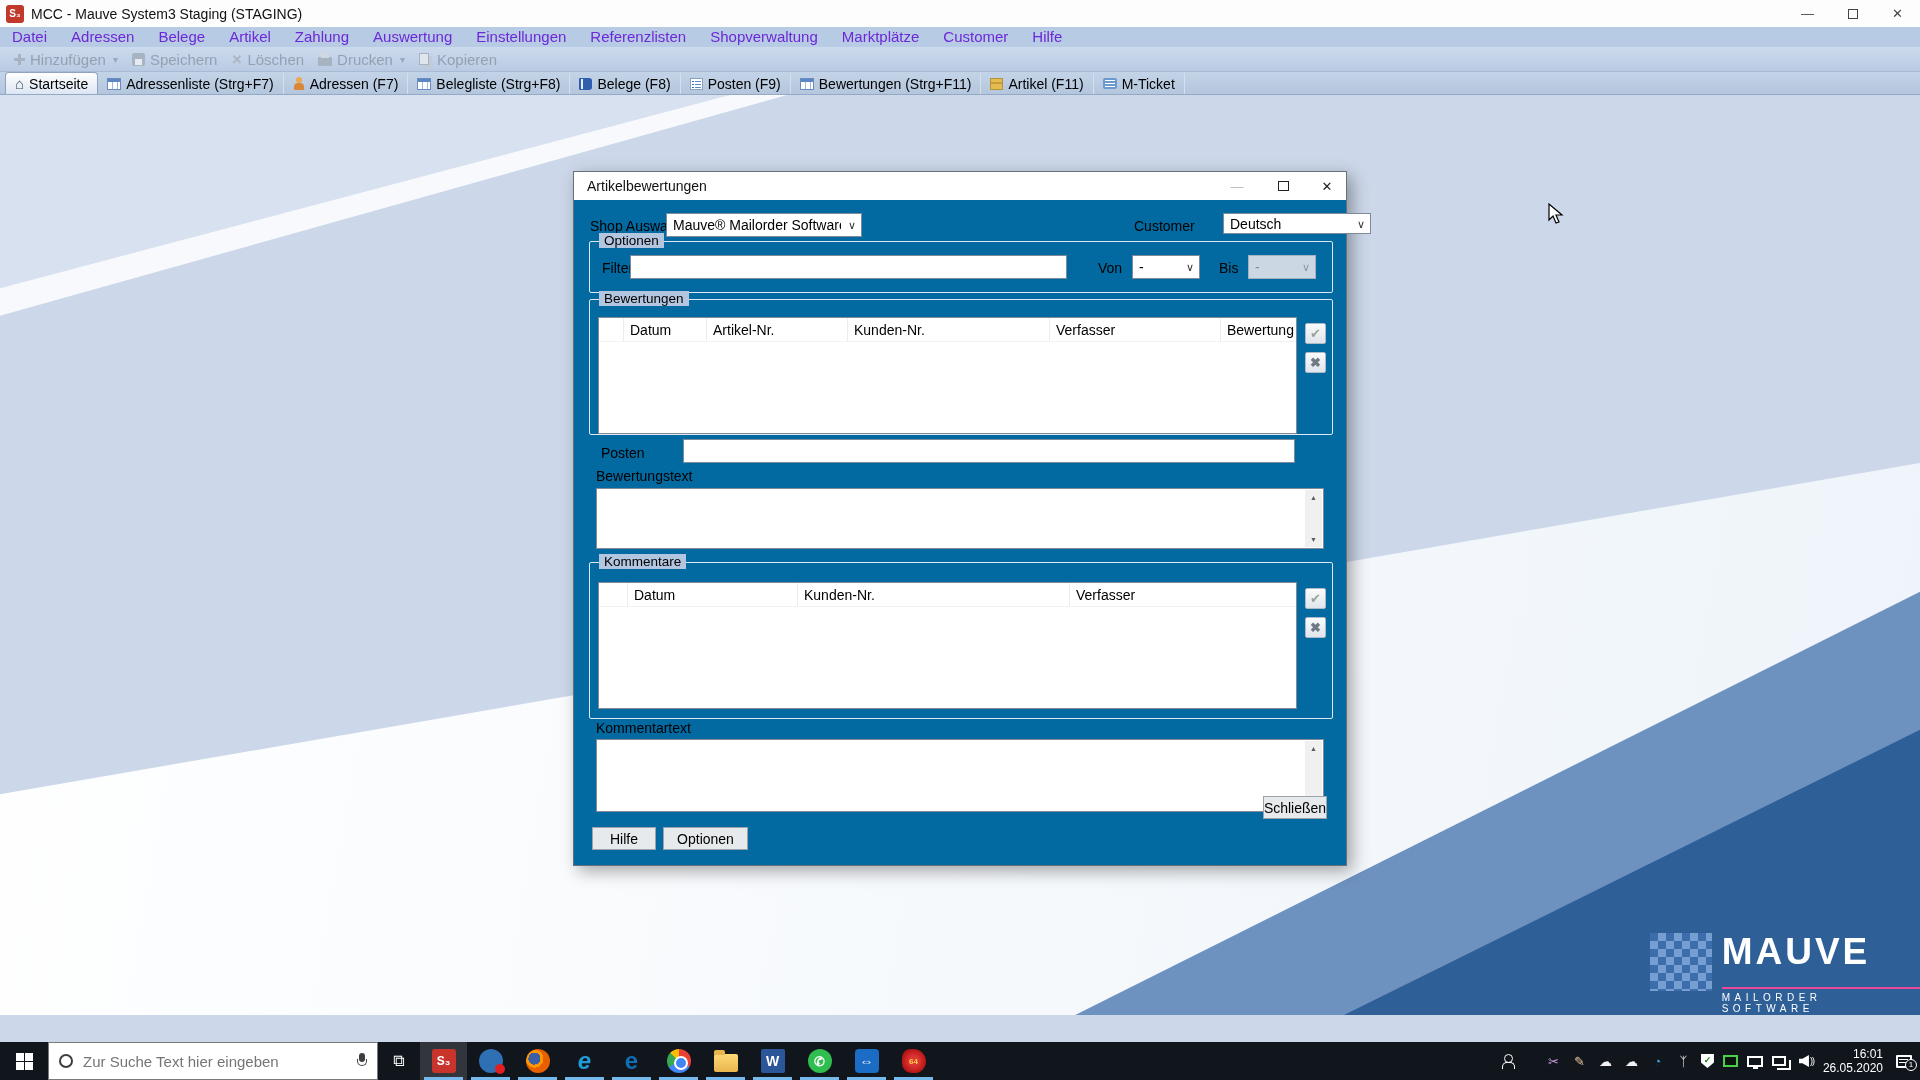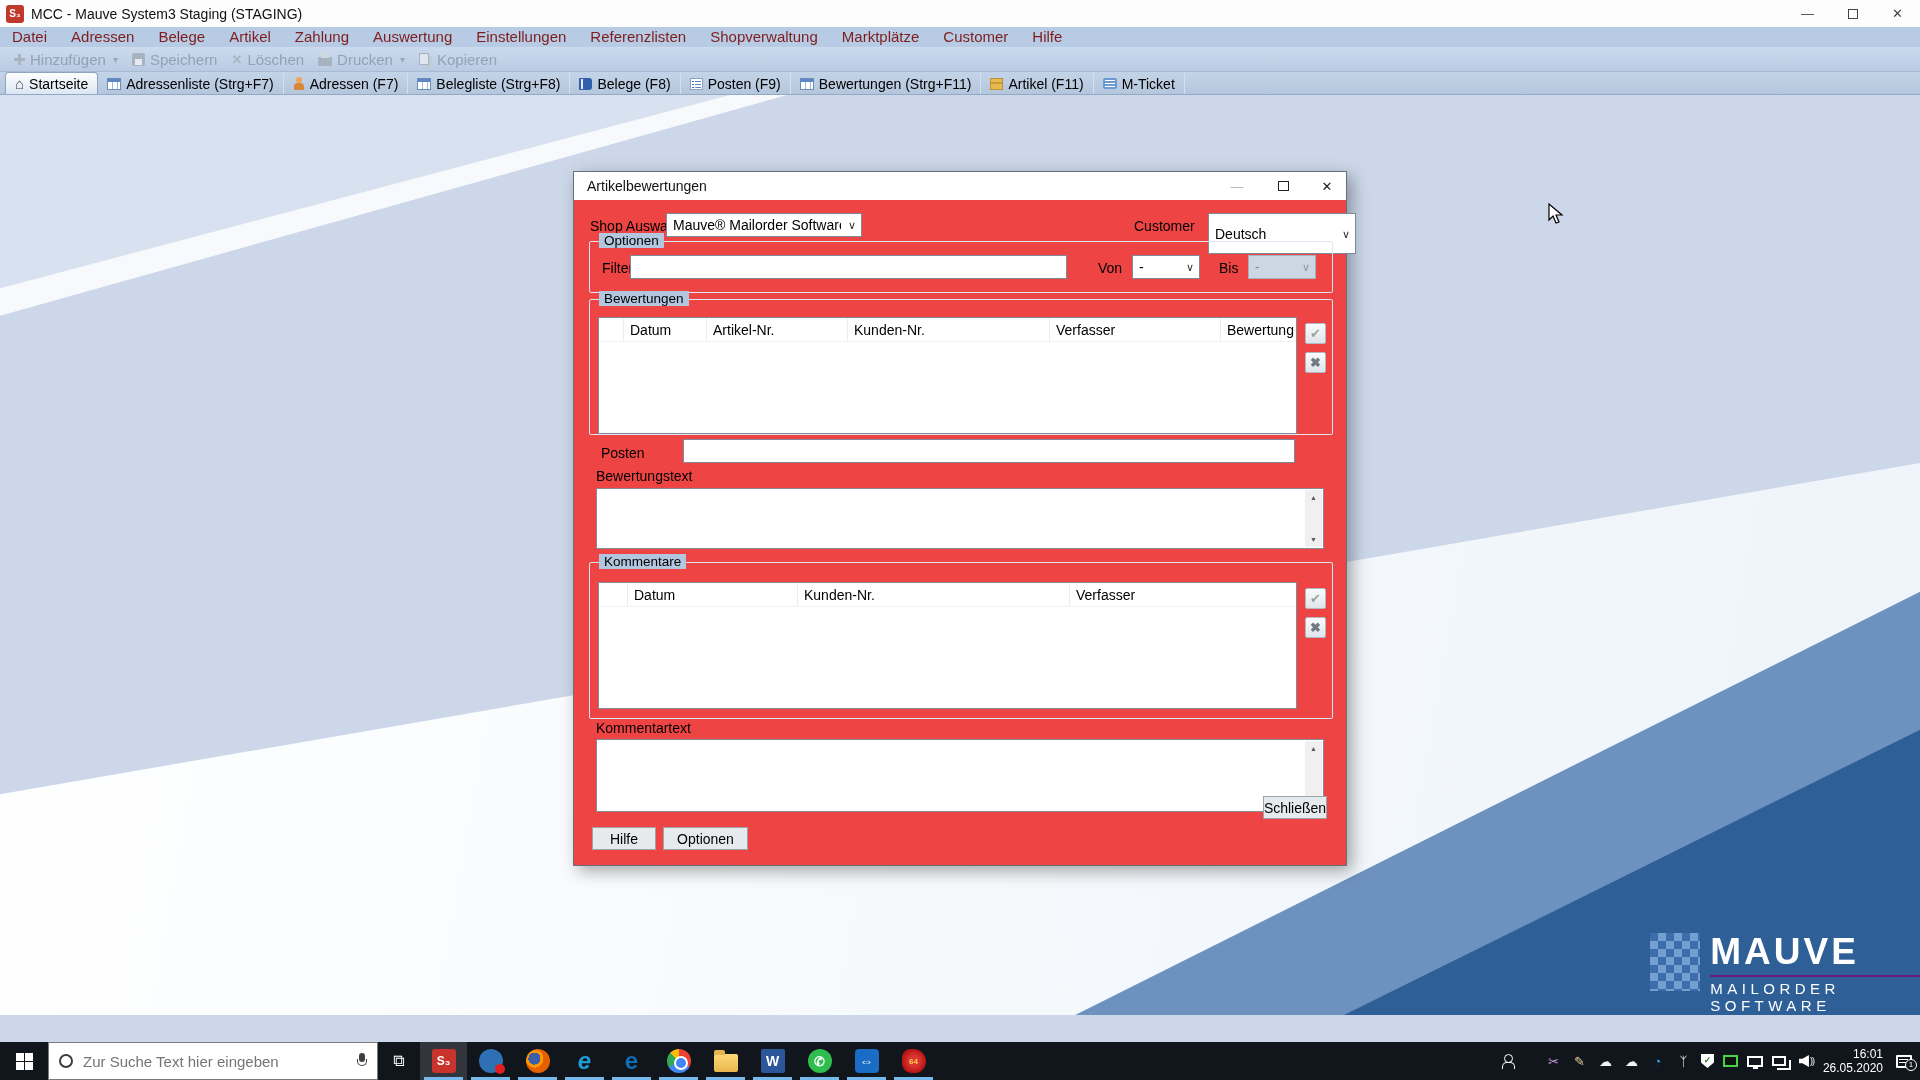--- a/index.html
+++ b/index.html
@@ -8,21 +8,21 @@
 
   
   #titlebar { position:absolute; left:0; top:0; width:1920px; height:27px; background:#fdfdfd; display:flex; align-items:center; padding-left:6px; }
   .app-logo { width:18px; height:18px; background:#c0392b; border-radius:3px; color:#fff; font-size:10px; font-weight:bold; display:flex; align-items:center; justify-content:center; margin-right:7px; }
   #titlebar .title { font-size:14px; color:#111; }
   .win-controls { position:absolute; right:0; top:0; height:27px; display:flex; }
   .win-btn { width:45px; height:27px; display:flex; align-items:center; justify-content:center; font-size:13px; color:#444; }
   .win-btn .restore { width:10px; height:10px; border:1px solid #444; }
 
   #menubar { position:absolute; left:0; top:27px; width:1920px; height:20px; background:#b7cbe4; display:flex; align-items:center; }
-  .menu-item { font-size:15px; color:#7f1d1d; padding:0 12px; height:20px; line-height:20px; }
+  .menu-item { font-size:15px; color:#6d28d9; padding:0 12px; height:20px; line-height:20px; }
 
   #toolbar { position:absolute; left:0; top:47px; width:1920px; height:25px; background:linear-gradient(#ccdaed,#b9cbe3); border-bottom:1px solid #a9bbd2; display:flex; align-items:center; padding-left:6px; }
   .tool-btn { display:flex; align-items:center; gap:5px; font-size:15px; color:#94a1b3; padding:0 7px; height:23px; }
   .caret { font-size:10px; color:#9aa7b7; margin-left:2px; }
   .tbi { display:inline-block; position:relative; }
   .tbi-plus { width:12px; height:12px; }
   .tbi-plus::before { content:""; position:absolute; left:5px; top:1px; width:3px; height:11px; background:#a8b3c2; }
   .tbi-plus::after { content:""; position:absolute; left:1px; top:5px; width:11px; height:3px; background:#a8b3c2; }
   .tbi-save { width:13px; height:13px; background:#a8b3c2; border-radius:2px; }
   .tbi-save::after { content:""; position:absolute; left:3px; bottom:1px; width:7px; height:6px; background:#e7ebf1; }
@@ -64,27 +64,27 @@
   .wp-white-band { clip-path:polygon(0 76%, 100% 40%, 100% 56%, 58% 100%, 0 100%); background:linear-gradient(100deg,#ffffff, #eef4fa); }
   .wp-blue-mid { clip-path:polygon(56% 100%, 100% 54%, 100% 100%); background:#6e92c0; }
   .wp-blue-dark { clip-path:polygon(70% 100%, 100% 69%, 100% 100%); background:#2e5f97; }
 
   .brand { position:absolute; left:1650px; top:933px; display:flex; align-items:flex-start; gap:10px; }
   .brand-mosaic { width:62px; height:58px;
       background:repeating-conic-gradient(#7ea6d8 0% 25%, #3f6fae 0% 50%) 0 0/16px 16px, #5d88bf;
       opacity:.9; }
   .brand-text { color:#fff; }
   .brand-name { font-size:37px; font-weight:bold; letter-spacing:3px; line-height:38px; }
-  .brand-sub { font-size:15px; letter-spacing:4.5px; border-top:2px solid #701a75; padding-top:3px; margin-top:4px; }
+  .brand-sub { font-size:10px; letter-spacing:4.5px; border-top:2px solid #ec4899; padding-top:3px; margin-top:16px; }
 
   
   #cursor { position:absolute; left:1548px; top:203px; }
 
   
-  #dialog { position:absolute; left:573px; top:171px; width:774px; height:695px; background:#ef4444; border:1px solid #65707d; box-shadow:5px 5px 16px rgba(0,0,0,.35); }
+  #dialog { position:absolute; left:573px; top:171px; width:774px; height:695px; background:#0369a1; border:1px solid #65707d; box-shadow:5px 5px 16px rgba(0,0,0,.35); }
   .dlg-titlebar { position:absolute; left:0; top:0; width:100%; height:28px; background:#fff; }
   .dlg-title { position:absolute; left:13px; top:6px; font-size:14px; color:#111; }
   .dlg-btn { position:absolute; top:0; width:30px; height:28px; display:flex; align-items:center; justify-content:center; font-size:13px; color:#222; }
   .dlg-body-label { font-size:14px; color:#000; position:absolute; }
   .dlg-input { position:absolute; background:#fff; border:1px solid #7c8a99; }
   .dlg-select { position:absolute; background:#fff; border:1px solid #7c8a99; font-size:14px; color:#000; display:flex; align-items:center; padding-left:6px; }
   .dlg-select .chev { position:absolute; right:5px; top:50%; transform:translateY(-50%); font-size:11px; color:#333; }
   .dlg-select.disabled { background:#ccd7e4; color:#7f8b99; border-color:#a3b1c0; }
   .groupbox { position:absolute; border:1px solid #dfe8f2; border-radius:2px; }
   .groupbox > .gb-label { position:absolute; top:-9px; left:9px; background:#b3c6df; padding:0 5px; font-size:13.5px; color:#000; }
@@ -284,21 +284,21 @@
         </div>
       <div class="dlg-btn" style="left:738px;">✕</div>
     </div>
 
     <span class="dlg-body-label" style="left:16px;top:46px;">Shop Auswahl</span>
     <div class="dlg-select" style="left:92px;top:41px;width:196px;height:24px;">
       <span style="overflow:hidden;white-space:nowrap;max-width:168px;display:inline-block;">Mauve® Mailorder Software - Softwa</span>
       <span class="chev">∨</span>
     </div>
     <span class="dlg-body-label" style="left:560px;top:46px;">Customer</span>
-    <div class="dlg-select" style="left:634px;top:41px;width:148px;height:41px;">
+    <div class="dlg-select" style="left:649px;top:41px;width:148px;height:21px;">
       <span>Deutsch</span>
       <span class="chev">∨</span>
     </div>
 
     <div class="groupbox" style="left:15px;top:69px;width:744px;height:52px;">
       <span class="gb-label">Optionen</span>
       <span class="dlg-body-label" style="left:12px;top:18px;">Filter</span>
       <input class="dlg-input" style="left: 40px; top: 13px; width: 437px; height: 24px;">
       <span class="dlg-body-label" style="left:508px;top:18px;">Von</span>
       <div class="dlg-select" style="left:542px;top:13px;width:68px;height:24px;">

